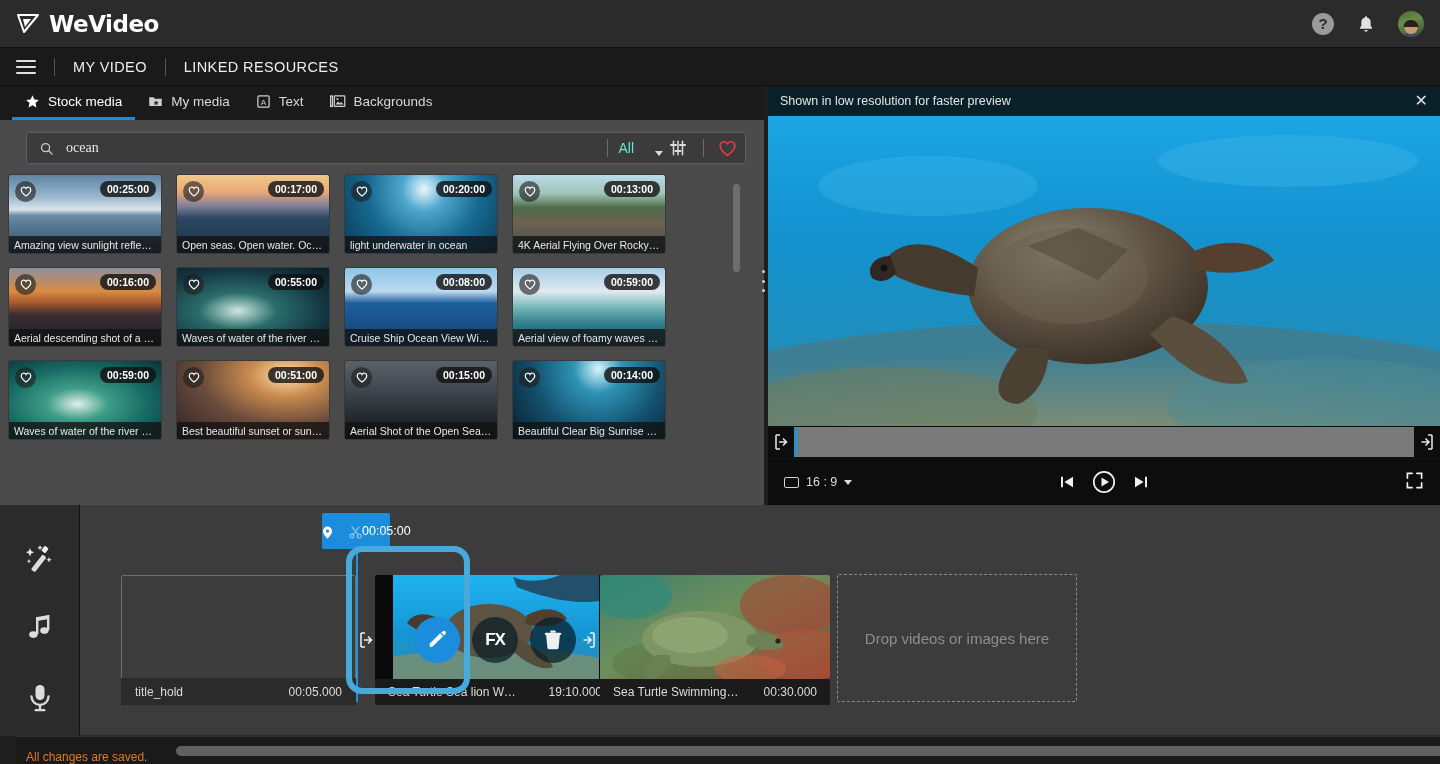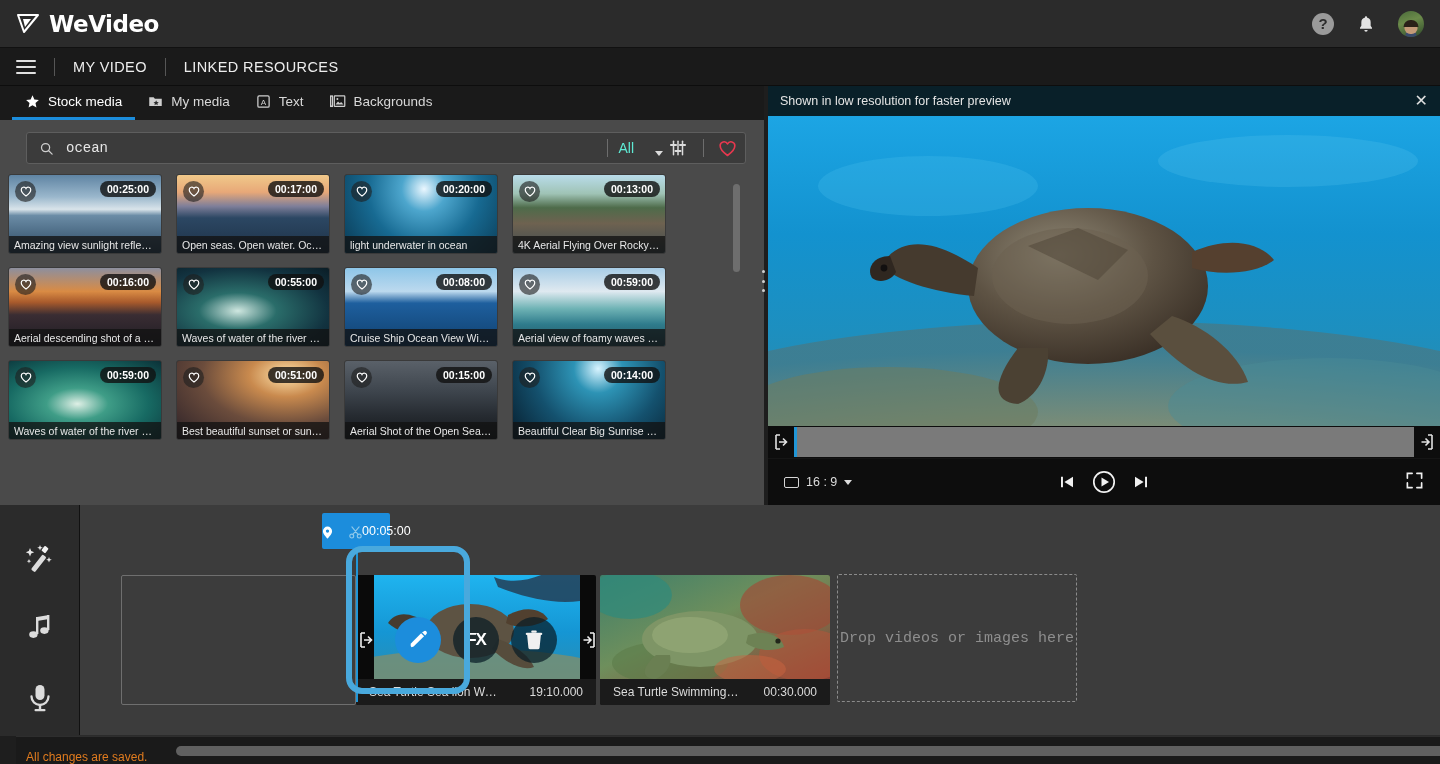--- a/index.html
+++ b/index.html
@@ -115,21 +115,21 @@
   .searchrow { padding: 12px 18px 0 26px; }
   .searchbar {
     height: 32px; background: #3b3b3b;
     border: 1px solid #5e5e5e; border-radius: 3px;
     display: flex; align-items: center; padding: 0 8px 0 12px;
   }
   .search-icon { flex: none; margin-right: 12px; }
   .search-input {
     flex: 1; background: transparent; border: none; outline: none;
     color: #e6e6e6; font-size: 14px;
-    font-family: Liberation Mono, monospace;
+    font-family: Liberation Serif, serif;
   }
   .search-input::placeholder { color: #9a9a9a; }
   .vsep { width: 1px; height: 18px; background: #6d6d6d; margin: 0 10px; }
   .filter-sel {
     display: flex; align-items: flex-end; gap: 21px;
     color: #5eead4; font-size: 14px; cursor: pointer;
   }
   .caret {
     width: 0; height: 0;
     border-left: 4px solid transparent; border-right: 4px solid transparent;
@@ -293,21 +293,21 @@
     position: absolute; top: 70px; height: 130px; width: 20px;
     display: flex; align-items: center; justify-content: center;
     cursor: ew-resize; z-index: 5;
   }
 
   .dropzone {
     position: absolute; top: 574px; left: 837px;
     width: 240px; height: 128px;
     border: 1px dashed #8b8b8b; border-radius: 2px;
     display: flex; align-items: center; justify-content: center;
-    color: #8e8e8e; font-size: 15px; font-family: Liberation Mono, monospace;
+    color: #8e8e8e; font-size: 15px;
   }
 
   .playhead {
     position: absolute; top: 10px; width: 2px; bottom: 31px;
     background: #2196d6; z-index: 9;
   }
   .ph-flag {
     position: absolute; top: 513px; left: 322px;
     width: 68px; height: 36px; background: #1c8ddc;
     border-radius: 2px; z-index: 10; cursor: pointer;
@@ -708,30 +708,36 @@
           <rect x="12.8" y="21.5" width="2.4" height="5" fill="#dcdcdc"></rect>
           <rect x="8.5" y="26" width="11" height="2.3" rx="1" fill="#dcdcdc"></rect>
         </svg>
       </div>
     </div>
 
     <div class="tl-canvas">
       <div class="track">
 
         <div class="clip-empty" style="left:41px; width:235px;"></div>
+        <div style="position:absolute; left:41px; top:173px; width:235px; height:27px; background:#2b2b2b;
+                    display:flex; align-items:center; justify-content:space-between; padding:0 14px;
+                    color:#dcdcdc; font-size:12px;">
+          <span class="nm">title_hold</span>
+          <span>00:05.000</span>
+        </div>
 
         <div class="trimgrip" style="left:276px;">
           <svg width="14" height="16" viewBox="0 0 14 16">
             <path d="M2 1 L2 15" stroke="#efefef" stroke-width="1.6"></path>
             <path d="M2 1 L6 1 M2 15 L6 15" stroke="#efefef" stroke-width="1.6"></path>
             <path d="M5 8 L12 8 M9 4.5 L12.5 8 L9 11.5" fill="none" stroke="#efefef" stroke-width="1.6"></path>
           </svg>
         </div>
 
-        <div class="clip" style="left:276px; width:240px; background:#0a0a0a;">
+        <div class="clip" style="left:295px; width:240px; background:#0a0a0a;">
           <div class="clip-thumb" style="left:18px; right:16px;">
             <svg width="206" height="104" viewBox="0 0 206 104" preserveAspectRatio="none">
               <defs>
                 <linearGradient id="c2g" x1="0" y1="0" x2="0" y2="1">
                   <stop offset="0%" stop-color="#1fb4ef"></stop>
                   <stop offset="55%" stop-color="#1596d4"></stop>
                   <stop offset="100%" stop-color="#2a8cb0"></stop>
                 </linearGradient>
               </defs>
               <rect width="206" height="104" fill="url(#c2g)"></rect>

